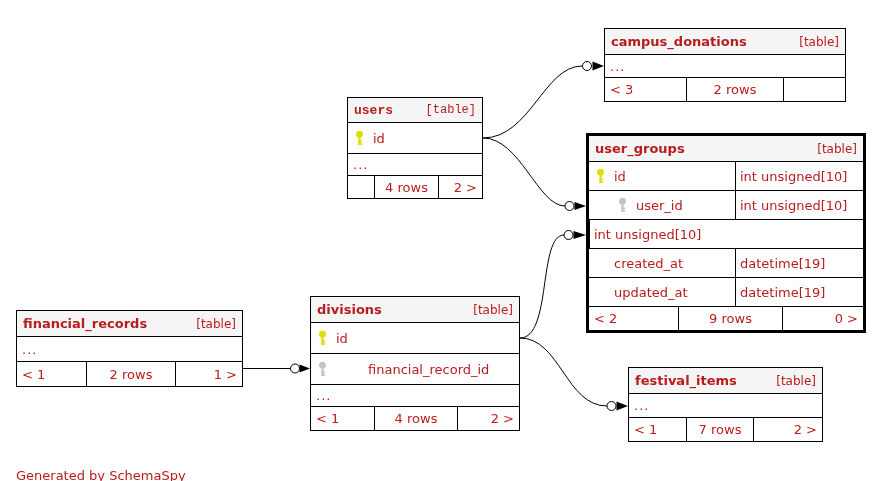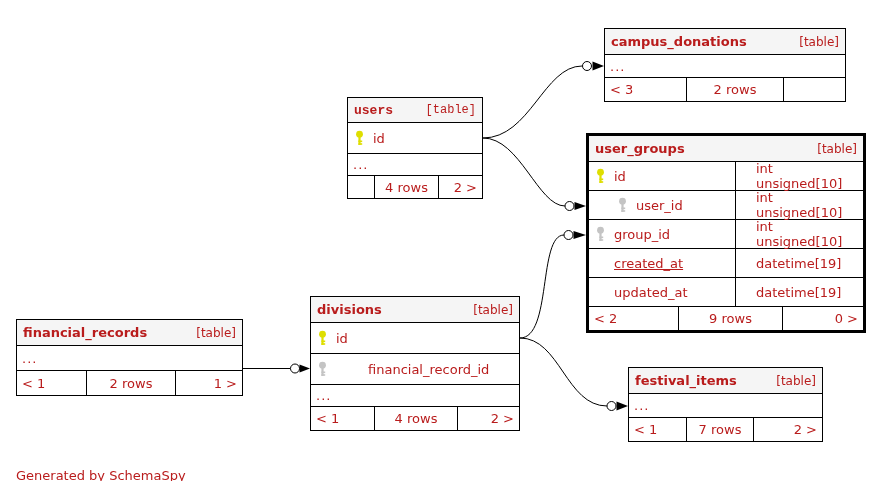--- a/index.html
+++ b/index.html
@@ -16,21 +16,21 @@
   .ttag{font-size:12px;}
   .row{display:flex;align-items:center;border-bottom:1px solid #000;box-sizing:border-box;}
   .single{padding-left:6px;}
   .ellip{padding-left:5px;letter-spacing:1px;}
   .keyicon{display:inline-flex;width:11px;margin-right:8px;flex:none;}
   .keyicon.pk{color:#dede00;}
   .keyicon.fk{color:#c4c4c4;}
   .keyicon.none{visibility:hidden;}
   .namecell{display:flex;align-items:center;height:100%;box-sizing:border-box;padding-left:6px;flex:none;}
   .typecell{display:flex;align-items:center;height:100%;box-sizing:border-box;
-            border-left:1px solid #000;padding-left:20px;flex:1;}
+            border-left:1px solid #000;padding-left:4px;flex:1;}
   .foot{display:flex;align-items:stretch;box-sizing:border-box;}
   .fl,.fc,.fr{display:flex;align-items:center;box-sizing:border-box;}
   .fl{padding-left:5px;flex:none;}
   .fc{justify-content:center;border-left:1px solid #000;border-right:1px solid #000;flex:none;}
   .fr{justify-content:flex-end;padding-right:5px;flex:1;}
   #credit{position:absolute;left:16px;top:452px;font-size:13px;}
   .rel-line{stroke:#000;stroke-width:1;fill:none;}
   .rel-dot{fill:#fff;stroke:#000;stroke-width:1;}
   .rel-arrow{fill:#000;stroke:none;}
 </style>
@@ -136,59 +136,48 @@
               <rect x="4.4" y="6.5" width="2.2" height="8.5" fill="currentColor"></rect>
               <rect x="4.4" y="10.5" width="3.8" height="1.6" fill="currentColor"></rect>
               <rect x="4.4" y="13.2" width="3.8" height="1.6" fill="currentColor"></rect>
             </svg>
         </span>
         <span>user_id</span>
       </span>
       <span class="typecell">int unsigned[10]</span>
     </div>
     <div class="row" style="height:29px;">
-      <span class="namecell" style="width:146px;">
-        <span class="keyicon fk">
-          <svg width="11" height="16" viewBox="0 0 11 16">
-              <circle cx="5.5" cy="4.2" r="3.4" fill="currentColor"></circle>
-              <rect x="4.4" y="6.5" width="2.2" height="8.5" fill="currentColor"></rect>
-              <rect x="4.4" y="10.5" width="3.8" height="1.6" fill="currentColor"></rect>
-              <rect x="4.4" y="13.2" width="3.8" height="1.6" fill="currentColor"></rect>
-            </svg>
-        </span>
-        <span>group_id</span>
-      </span>
       <span class="typecell">int unsigned[10]</span>
-    </div>
-    <div class="row" style="height:29px;">
-      <span class="namecell" style="width:146px;text-decoration:underline;">
-        <span class="keyicon none">
-          <svg width="11" height="16" viewBox="0 0 11 16"></svg>
-        </span>
-        <span>created_at</span>
-      </span>
-      <span class="typecell">datetime[19]</span>
     </div>
     <div class="row" style="height:29px;">
       <span class="namecell" style="width:146px;">
         <span class="keyicon none">
           <svg width="11" height="16" viewBox="0 0 11 16"></svg>
         </span>
+        <span>created_at</span>
+      </span>
+      <span class="typecell">datetime[19]</span>
+    </div>
+    <div class="row" style="height:29px;">
+      <span class="namecell" style="width:146px;">
+        <span class="keyicon none">
+          <svg width="11" height="16" viewBox="0 0 11 16"></svg>
+        </span>
         <span>updated_at</span>
       </span>
       <span class="typecell">datetime[19]</span>
     </div>
     <div class="foot" style="height:23px;">
       <span class="fl" style="width:89px;">&lt; 2</span>
       <span class="fc" style="width:105px;">9 rows</span>
       <span class="fr">0 &gt;</span>
     </div>
   </div>
 
-  <div class="tbl" style="left:16px;top:303px;width:227px;">
+  <div class="tbl" style="left:16px;top:294px;width:227px;">
     <div class="hdr" style="height:26px;">
       <span class="tname">financial_records</span>
       <span class="ttag">[table]</span>
     </div>
     <div class="row ellip" style="height:25px;">...</div>
     <div class="foot" style="height:24px;">
       <span class="fl" style="width:69px;">&lt; 1</span>
       <span class="fc" style="width:90px;">2 rows</span>
       <span class="fr">1 &gt;</span>
     </div>

